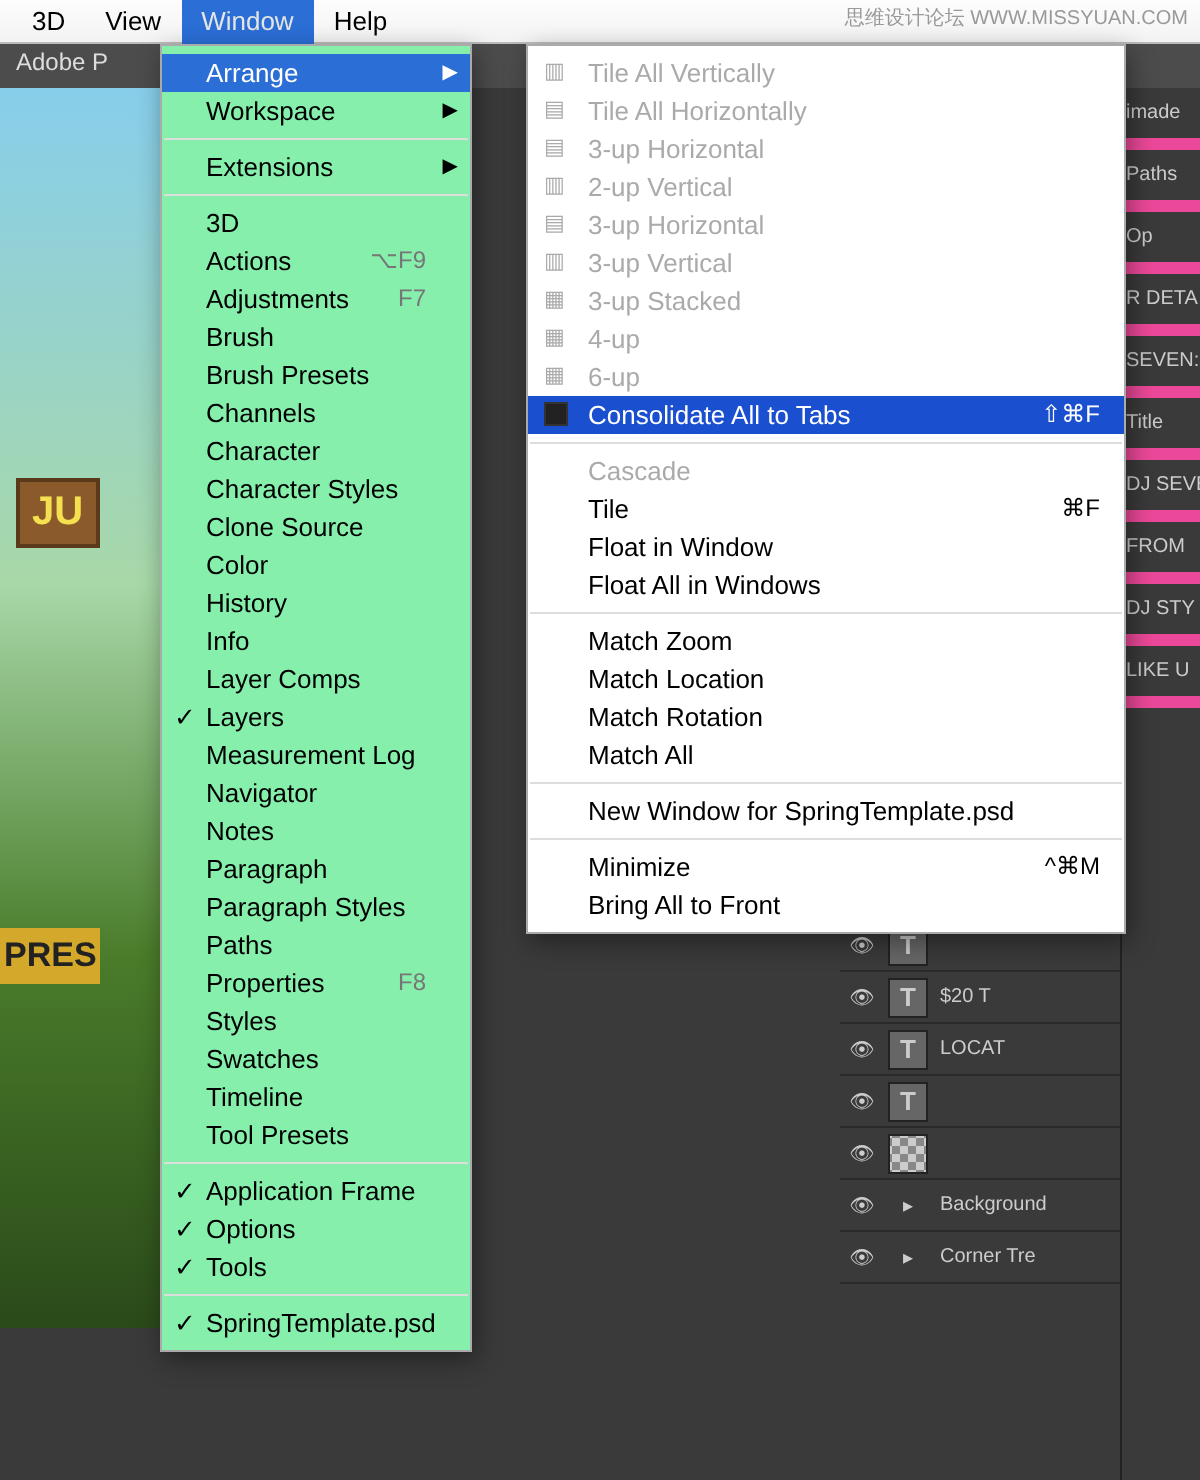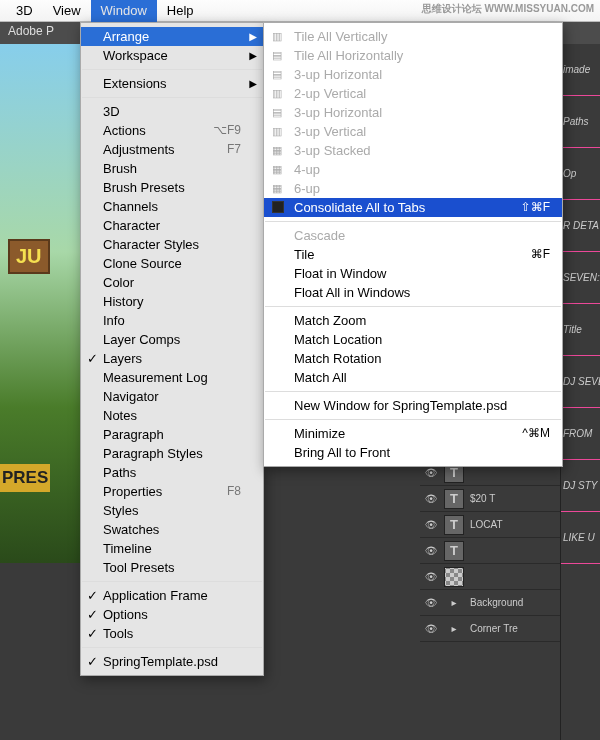--- a/index.html
+++ b/index.html
@@ -4,45 +4,45 @@
 <style>
 * { margin: 0; padding: 0; box-sizing: border-box; font-family: "Lucida Grande", "Helvetica Neue", Arial, sans-serif; }
 body { width: 600px; height: 740px; background: #3a3a3a; overflow: hidden; position: relative; font-size: 13px; }
 
 .menubar { height: 22px; background: linear-gradient(#fdfdfd, #f3f3f3); display: flex; align-items: center; padding: 0 6px; border-bottom: 1px solid #bbb; }
 .menubar-item { padding: 0 10px; height: 22px; line-height: 22px; cursor: default; }
 .menubar-item.active { background: #2a6ed6; color: #e5e5e5; }
 
 .app-header { height: 22px; background: #4c4c4c; color: #ddd; padding: 2px 8px; font-size: 12px; overflow: hidden; white-space: nowrap; }
 
-.watermark { position: absolute; top: 2px; right: 6px; font-size: 10px; color: #999; z-index: 100; font-weight: bold; }
-
-.canvas { position: absolute; left: 0; top: 44px; width: 80px; height: 519px; background: linear-gradient(#87ceeb 0%, #a8d8a8 40%, #4a7c2a 70%, #2a4a1a 100%); overflow: hidden; }
+.watermark { position: absolute; top: 2px; right: 6px; font-size: 10px; color: #999; z-index: 100; }
+
+.canvas { position: absolute; left: 0; top: 44px; width: 80px; height: 620px; background: linear-gradient(#87ceeb 0%, #a8d8a8 40%, #4a7c2a 70%, #2a4a1a 100%); overflow: hidden; }
 .ju-sign { position: absolute; top: 195px; left: 8px; background: #8b5a2b; color: #f5e050; font-weight: bold; padding: 4px 6px; font-size: 20px; border: 2px solid #5a3a1b; }
 .pres-sign { position: absolute; top: 420px; left: 0; background: #d4a82a; color: #222; font-weight: 900; padding: 4px 2px; font-size: 17px; }
 
-.dropdown { position: absolute; top: 22px; left: 80px; width: 184px; background: #e5e5e5; border: 1px solid #aaa; box-shadow: 2px 4px 12px rgba(0,0,0,0.4); padding: 4px 0; z-index: 10; text-align: right; }
+.dropdown { position: absolute; top: 22px; left: 80px; width: 156px; background: #86efac; border: 1px solid #aaa; box-shadow: 2px 4px 12px rgba(0,0,0,0.4); padding: 4px 0; z-index: 10; text-align: right; }
 .dd-item { height: 19px; line-height: 19px; padding: 0 22px 0 22px; cursor: default; position: relative; display: flex; justify-content: space-between; }
 .dd-item.highlight { background: #2a6ed6; color: #fff; }
 .dd-item .check { position: absolute; left: 6px; }
 .dd-item .shortcut { color: #777; font-size: 12px; }
 .dd-item .arrow { position: absolute; right: 6px; font-size: 10px; }
 .dd-sep { height: 1px; background: #ddd; margin: 4px 1px; }
 
 .submenu { position: absolute; top: 22px; left: 263px; width: 300px; background: #fff; border: 1px solid #aaa; box-shadow: 2px 4px 12px rgba(0,0,0,0.4); padding: 4px 0; z-index: 11; }
 .sm-item { height: 19px; line-height: 19px; padding: 0 12px 0 30px; cursor: default; position: relative; display: flex; justify-content: space-between; white-space: nowrap; }
 .sm-item.disabled { color: #aaa; }
 .sm-item.selected { background: #1a4fcf; color: #fff; }
 .sm-item .ico { position: absolute; left: 8px; width: 14px; font-size: 11px; }
 .sm-item .ico-dark { color: #333; border: 1px solid #333; width: 12px; height: 12px; display: inline-block; background: #222; position: absolute; left: 8px; top: 3px; }
 .sm-item .shortcut { color: inherit; font-size: 12px; }
 .sm-sep { height: 1px; background: #ddd; margin: 4px 1px; }
 
 .panels { position: absolute; right: 0; top: 44px; width: 40px; height: 696px; background: #3a3a3a; border-left: 1px solid #222; color: #ccc; font-size: 10px; overflow: hidden; }
-.panel-tab { padding: 20px 2px; border-bottom: 1px solid #ec4899; white-space: nowrap; font-style: italic; }
+.panel-tab { padding: 7px 2px; border-bottom: 6px solid #ec4899; white-space: nowrap; }
 
 .layers { position: absolute; right: 0; top: 460px; width: 180px; background: #3a3a3a; color: #ccc; font-size: 10px; }
 .layer-row { height: 26px; display: flex; align-items: center; border-bottom: 1px solid #2a2a2a; padding: 0 4px; gap: 6px; }
 .eye { width: 14px; text-align: center; }
 .layer-thumb { width: 20px; height: 20px; background: #666; border: 1px solid #222; display: flex; align-items: center; justify-content: center; }
 .layer-txt { flex: 1; white-space: nowrap; overflow: hidden; }
 .t-icon { color: #ccc; font-size: 13px; font-weight: bold; }
 .layers-toolbar { position: absolute; left: 420px; top: 470px; width: 40px; display: flex; flex-direction: column; gap: 14px; align-items: center; color: #aaa; }
 .layers-toolbar div { font-size: 14px; }
 

